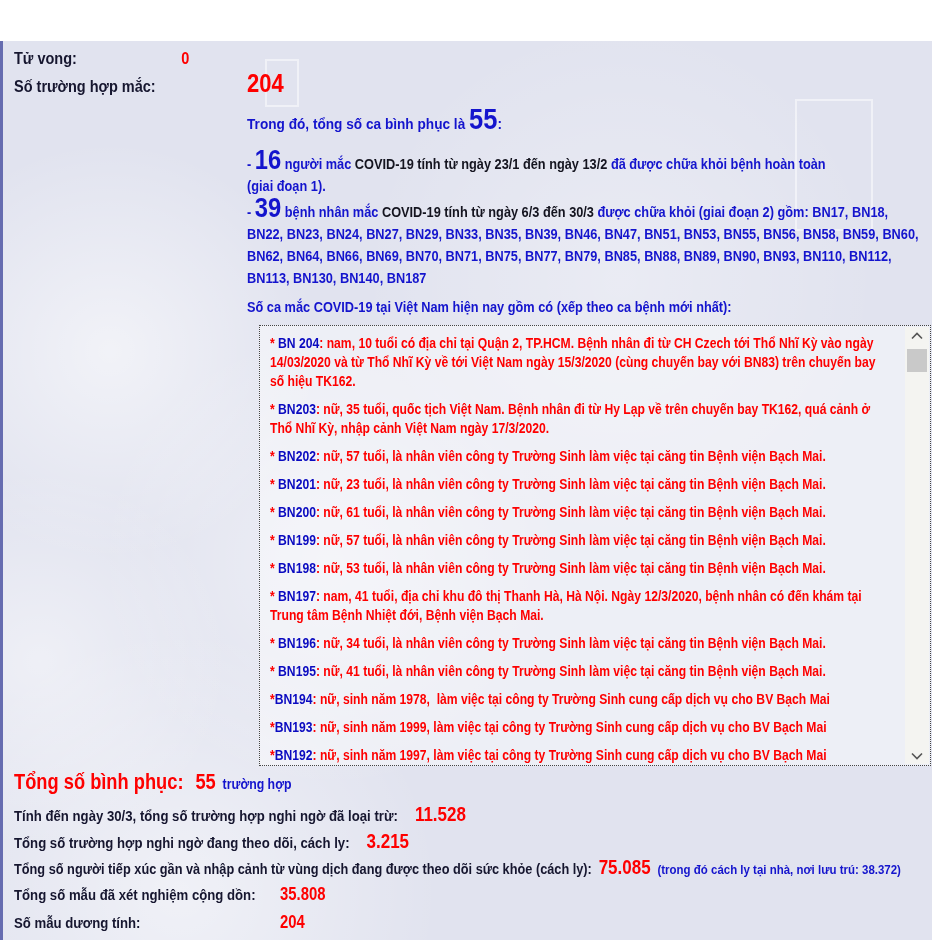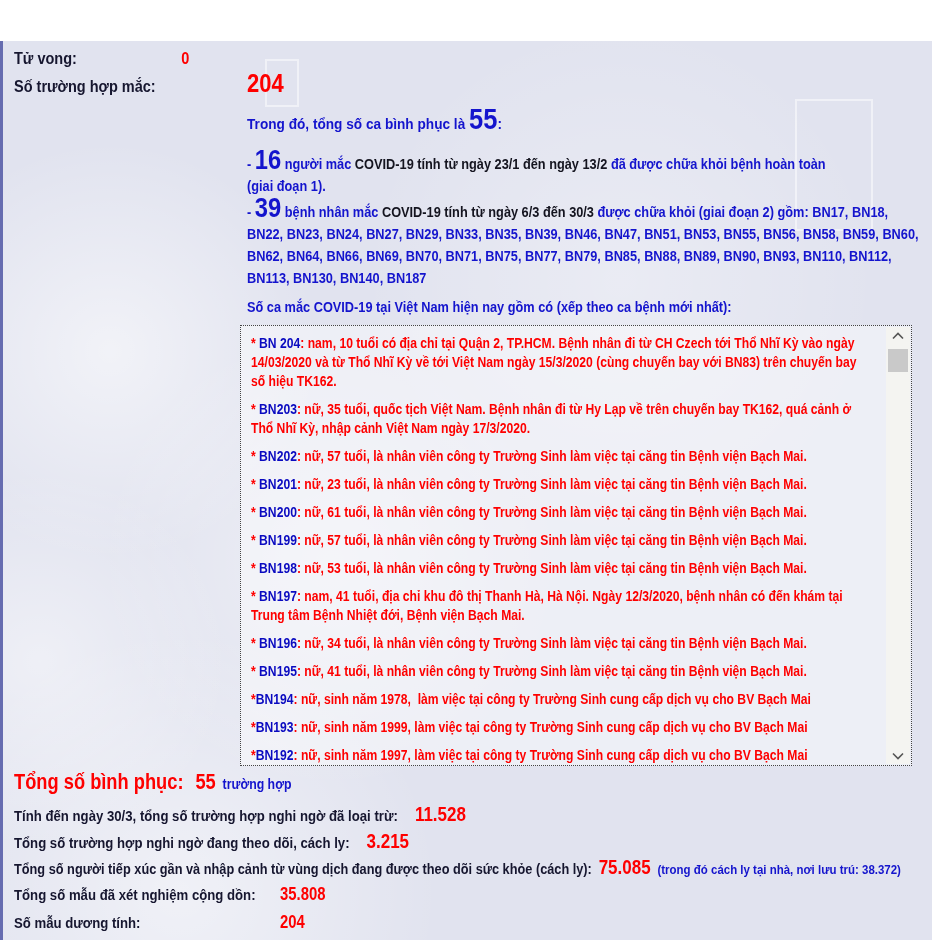--- a/index.html
+++ b/index.html
@@ -36,21 +36,21 @@
   .cases-value{left:247px;top:28px;font-size:25px;}
 
   .intro{left:247px;top:62px;font-size:15.5px;white-space:nowrap;}
   .big-num{font-size:29px;font-weight:bold;color:#1414cd;}
   .phase{left:247px;font-size:14.5px;line-height:22px;}
   .phase .big-num{font-size:27px;}
   .phase1{top:108px;white-space:nowrap;}
   .phase2{top:156px;width:768px;}
   .list-header{left:247px;top:258px;font-size:14.5px;white-space:nowrap;}
 
-  .case-box{left:240px;top:284px;width:670px;height:439px;border:1px dotted #444;
+  .case-box{left:259px;top:284px;width:670px;height:439px;border:1px dotted #444;
     background:rgba(255,255,255,0.42);overflow:hidden;}
   .case-content{position:absolute;left:10px;top:8px;width:707px;}
   .case-item{font-size:13.8px;font-weight:bold;line-height:19px;margin-bottom:9px;}
   .case-item .star,.case-item .rest{color:#fe0000;white-space:pre-wrap;}
   .case-item .bn{color:#0a0ac0;white-space:pre;}
 
   .sb{position:absolute;top:1px;bottom:1px;right:1px;width:24px;background:#f4f4f1;}
   .sb-btn{position:absolute;left:0;width:24px;height:17px;display:flex;align-items:center;justify-content:center;}
   .sb-btn.top{top:0;}
   .sb-btn.bottom{bottom:0;}

